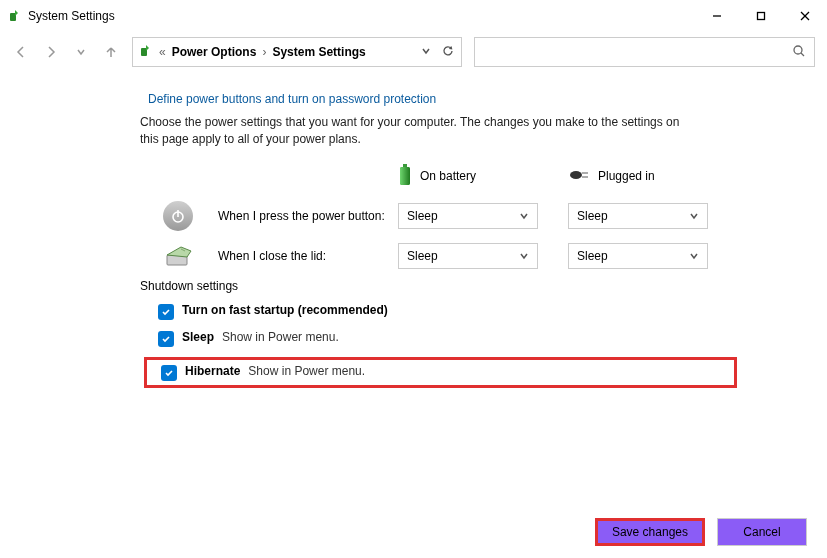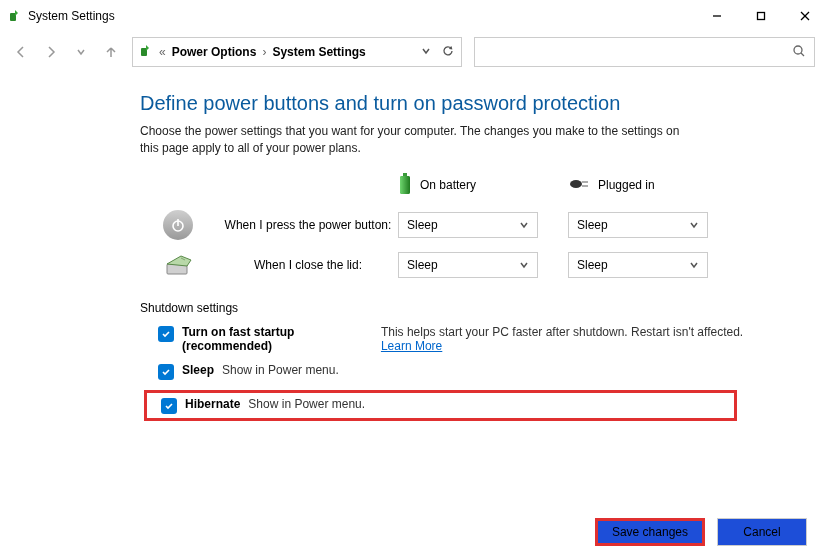--- a/index.html
+++ b/index.html
@@ -64,43 +64,43 @@
       display: flex;
       align-items: center;
       padding: 0 8px;
     }
     .search-box .spacer { flex: 1; }
     .content {
       padding: 20px 50px 0 140px;
     }
     .page-title {
       color: #0a5b9e;
-      font-size: 20px;
+      font-size: 12px;
       margin-bottom: 8px;
+      margin-left: 8px;
     }
     .page-desc {
       font-size: 12px;
       color: #222;
       margin-bottom: 16px;
       line-height: 1.4;
       max-width: 560px;
     }
     .section-label {
       font-size: 12px;
       margin-bottom: 10px;
       margin-left: 8px;
     }
     .power-cols {
       display: grid;
       grid-template-columns: 60px 180px 150px 20px 150px;
       row-gap: 12px;
       align-items: center;
       margin-left: 18px;
-      margin-bottom: 23px;
-      text-align: center;
+      margin-bottom: 10px;
     }
     .col-label { font-size: 12px; }
     .col-header-text {
       display: flex; align-items: center; gap: 8px;
       font-size: 12px;
     }
     .select-box {
       border: 1px solid #ccc;
       height: 26px;
       width: 140px;
@@ -151,21 +151,21 @@
       bottom: 12px;
       right: 20px;
       display: flex;
       gap: 12px;
       align-items: center;
     }
     .btn {
       height: 28px;
       min-width: 90px;
       border: 1px solid #ccc;
-      background: #1d4ed8;
+      background: #8b5cf6;
       display: flex; align-items: center; justify-content: center;
       font-size: 12px;
       cursor: pointer;
       padding: 0 14px;
     }
     .btn-highlight { border: 3px solid #e03030; }
     .row-icon {
       width: 40px;
       display: flex;
       justify-content: center;
@@ -346,23 +346,20 @@
     <div class="section-label" style="margin-left:0;">Shutdown settings</div>
 
     <div class="shutdown-item">
       <div class="checkbox">
         <svg width="10" height="10" viewBox="0 0 10 10">
             <path d="M2 5 L4 7 L8 3" fill="none" stroke="#fff" stroke-width="1.6"></path>
           </svg>
       </div>
       <div class="item-body">
         <div class="item-title">Turn on fast startup (recommended)</div>
-        <div class="item-desc">
-          <span>This helps start your PC faster after shutdown. Restart isn't affected. </span><span class="learn-more">Learn More</span>
-        </div>
       </div>
     </div>
 
     <div class="shutdown-item">
       <div class="checkbox">
         <svg width="10" height="10" viewBox="0 0 10 10">
             <path d="M2 5 L4 7 L8 3" fill="none" stroke="#fff" stroke-width="1.6"></path>
           </svg>
       </div>
       <div class="item-body">

